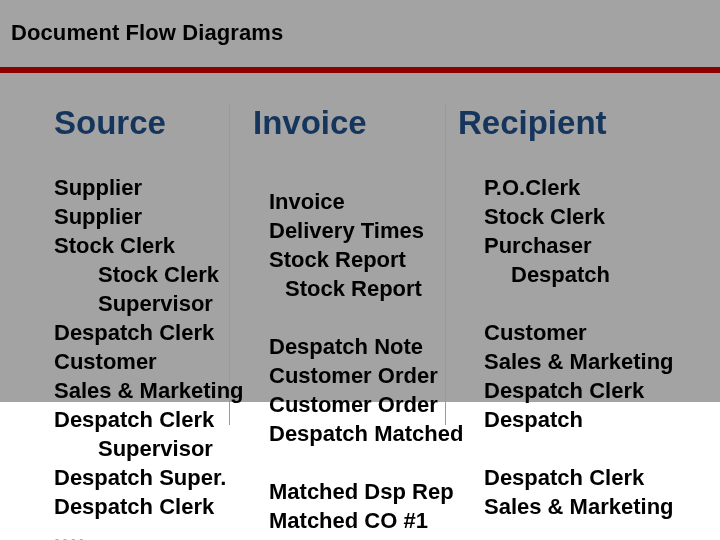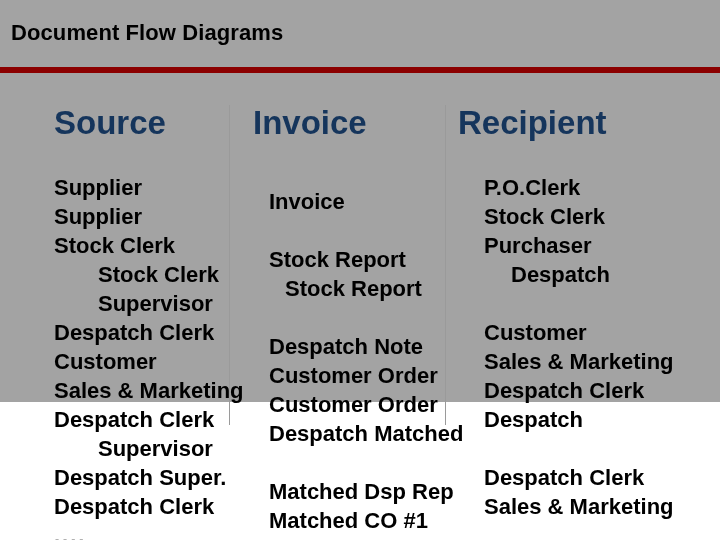--- a/index.html
+++ b/index.html
@@ -110,20 +110,21 @@
     <div class="col-header" id="header-recipient">Recipient</div>
 
     <div id="rows-container">
         <div class="row" style="top: 178px;">
           <div class="cell src">Supplier</div>
           <div class="cell doc">Invoice</div>
           <div class="cell rec">P.O.Clerk</div>
         </div>
         <div class="row" style="top: 207px;">
           <div class="cell src">Supplier</div>
+          <div class="cell doc">Delivery Times</div>
           <div class="cell rec">Stock Clerk</div>
         </div>
         <div class="row" style="top: 236px;">
           <div class="cell src">Stock Clerk</div>
           <div class="cell doc">Stock Report</div>
           <div class="cell rec">Purchaser</div>
         </div>
         <div class="row" style="top: 265px;">
           <div class="cell src indent">Stock Clerk</div>
           <div class="cell doc indent">Stock Report</div>

